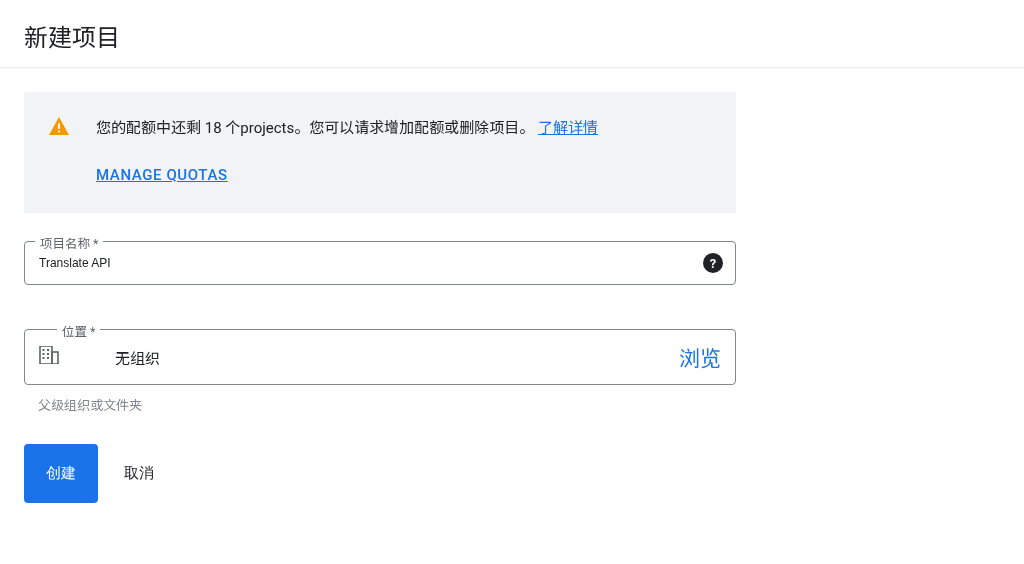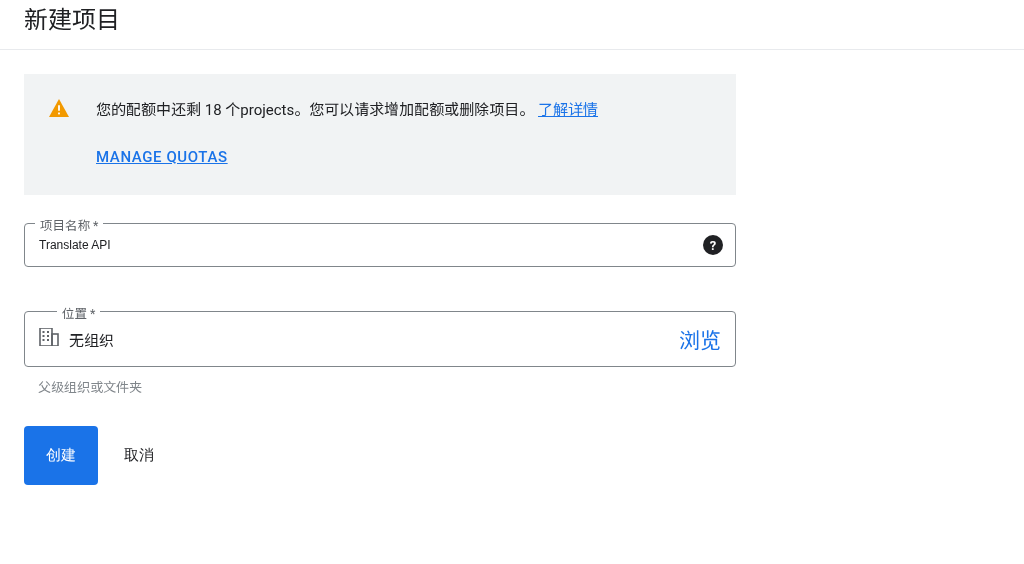--- a/index.html
+++ b/index.html
@@ -7,21 +7,21 @@
       margin: 0;
       padding: 0;
     }
     body {
       font-family: Roboto, "Noto Sans SC", Arial, sans-serif;
       color: #202124;
       background: #fff;
       width: 1024px;
     }
     .header {
-      padding: 0 24px 14px;
+      padding: 18px 24px 14px;
       border-bottom: 1px solid #e8eaed;
     }
     .header h1 {
       font-size: 24px;
       font-weight: 400;
       color: #202124;
     }
     .content {
       padding: 24px;
       max-width: 760px;
@@ -141,20 +141,21 @@
       font-size: 12.5px;
       color: #5f6368;
     }
     .org-icon {
       flex: 0 0 auto;
     }
     .location-value {
       flex: 1;
       font-size: 15px;
       color: #202124;
+      margin-left: 46px;
     }
     .browse {
       color: #1a73e8;
       font-size: 21px;
       cursor: pointer;
     }
     .helper {
       margin-top: 10px;
       padding-left: 14px;
       font-size: 13px;

